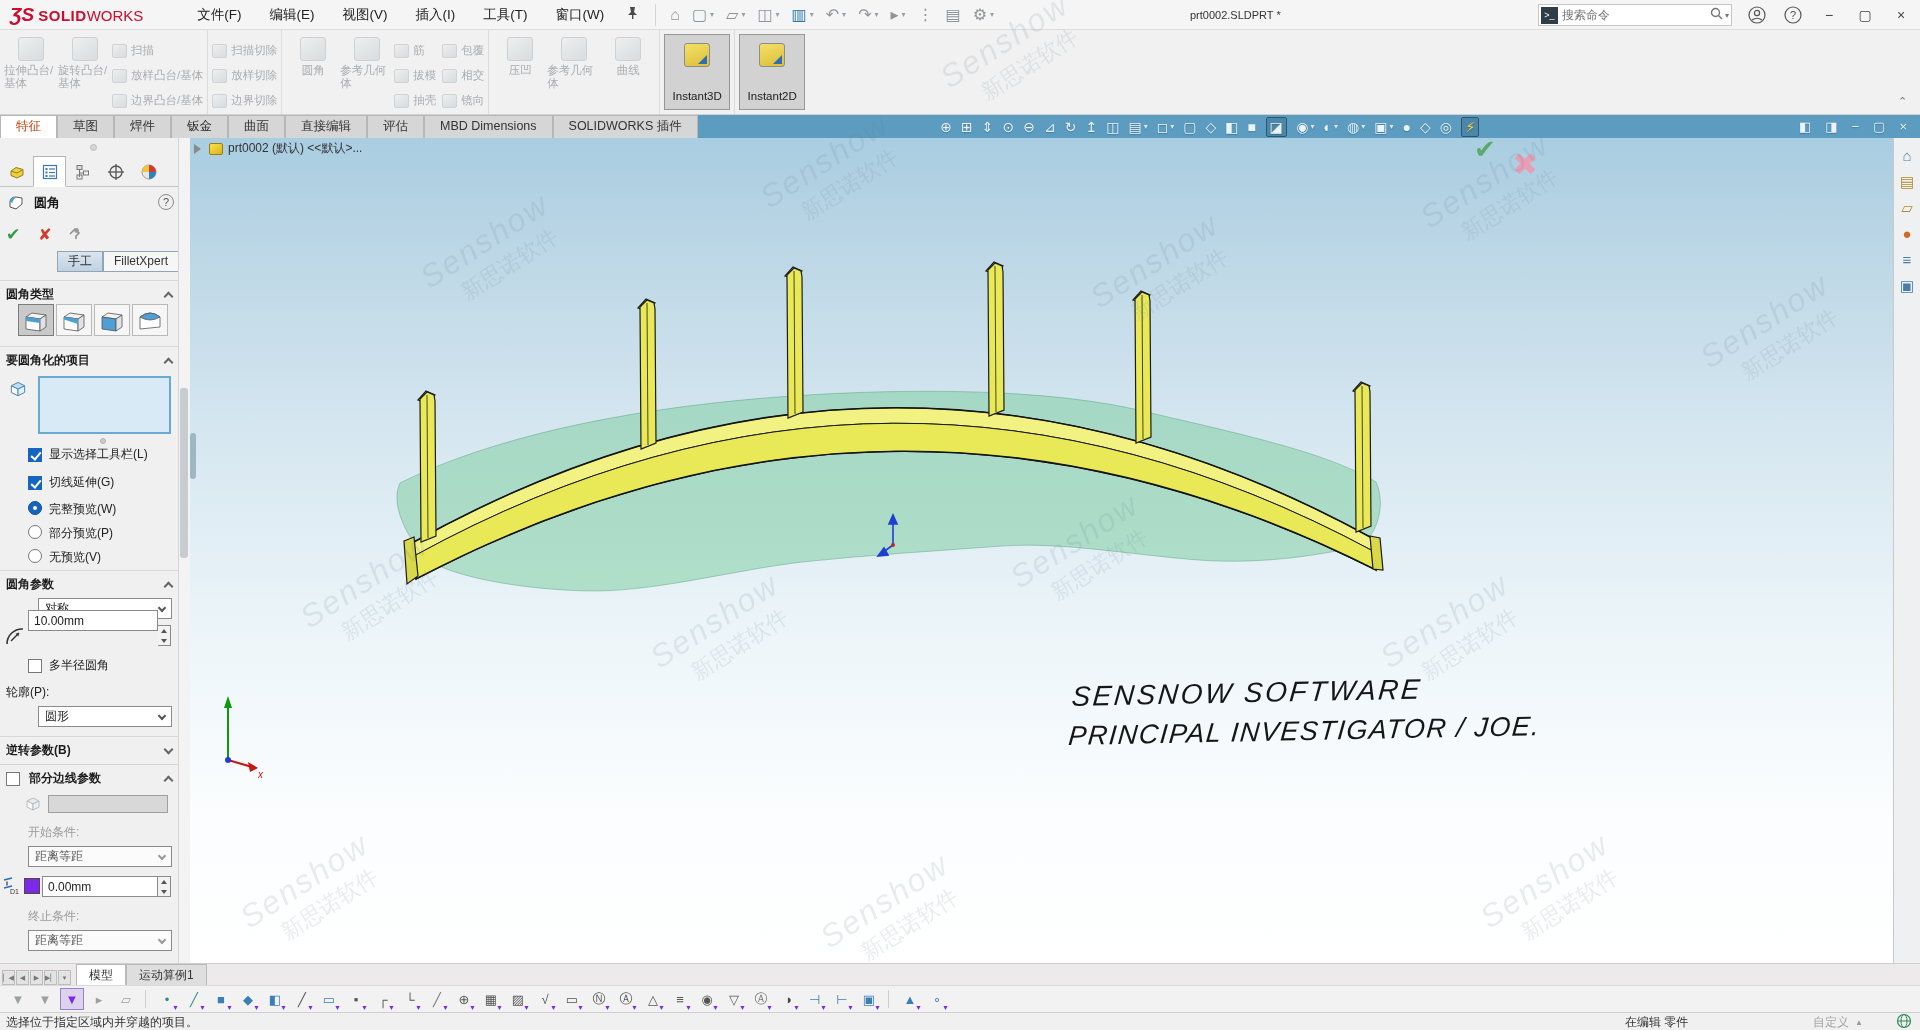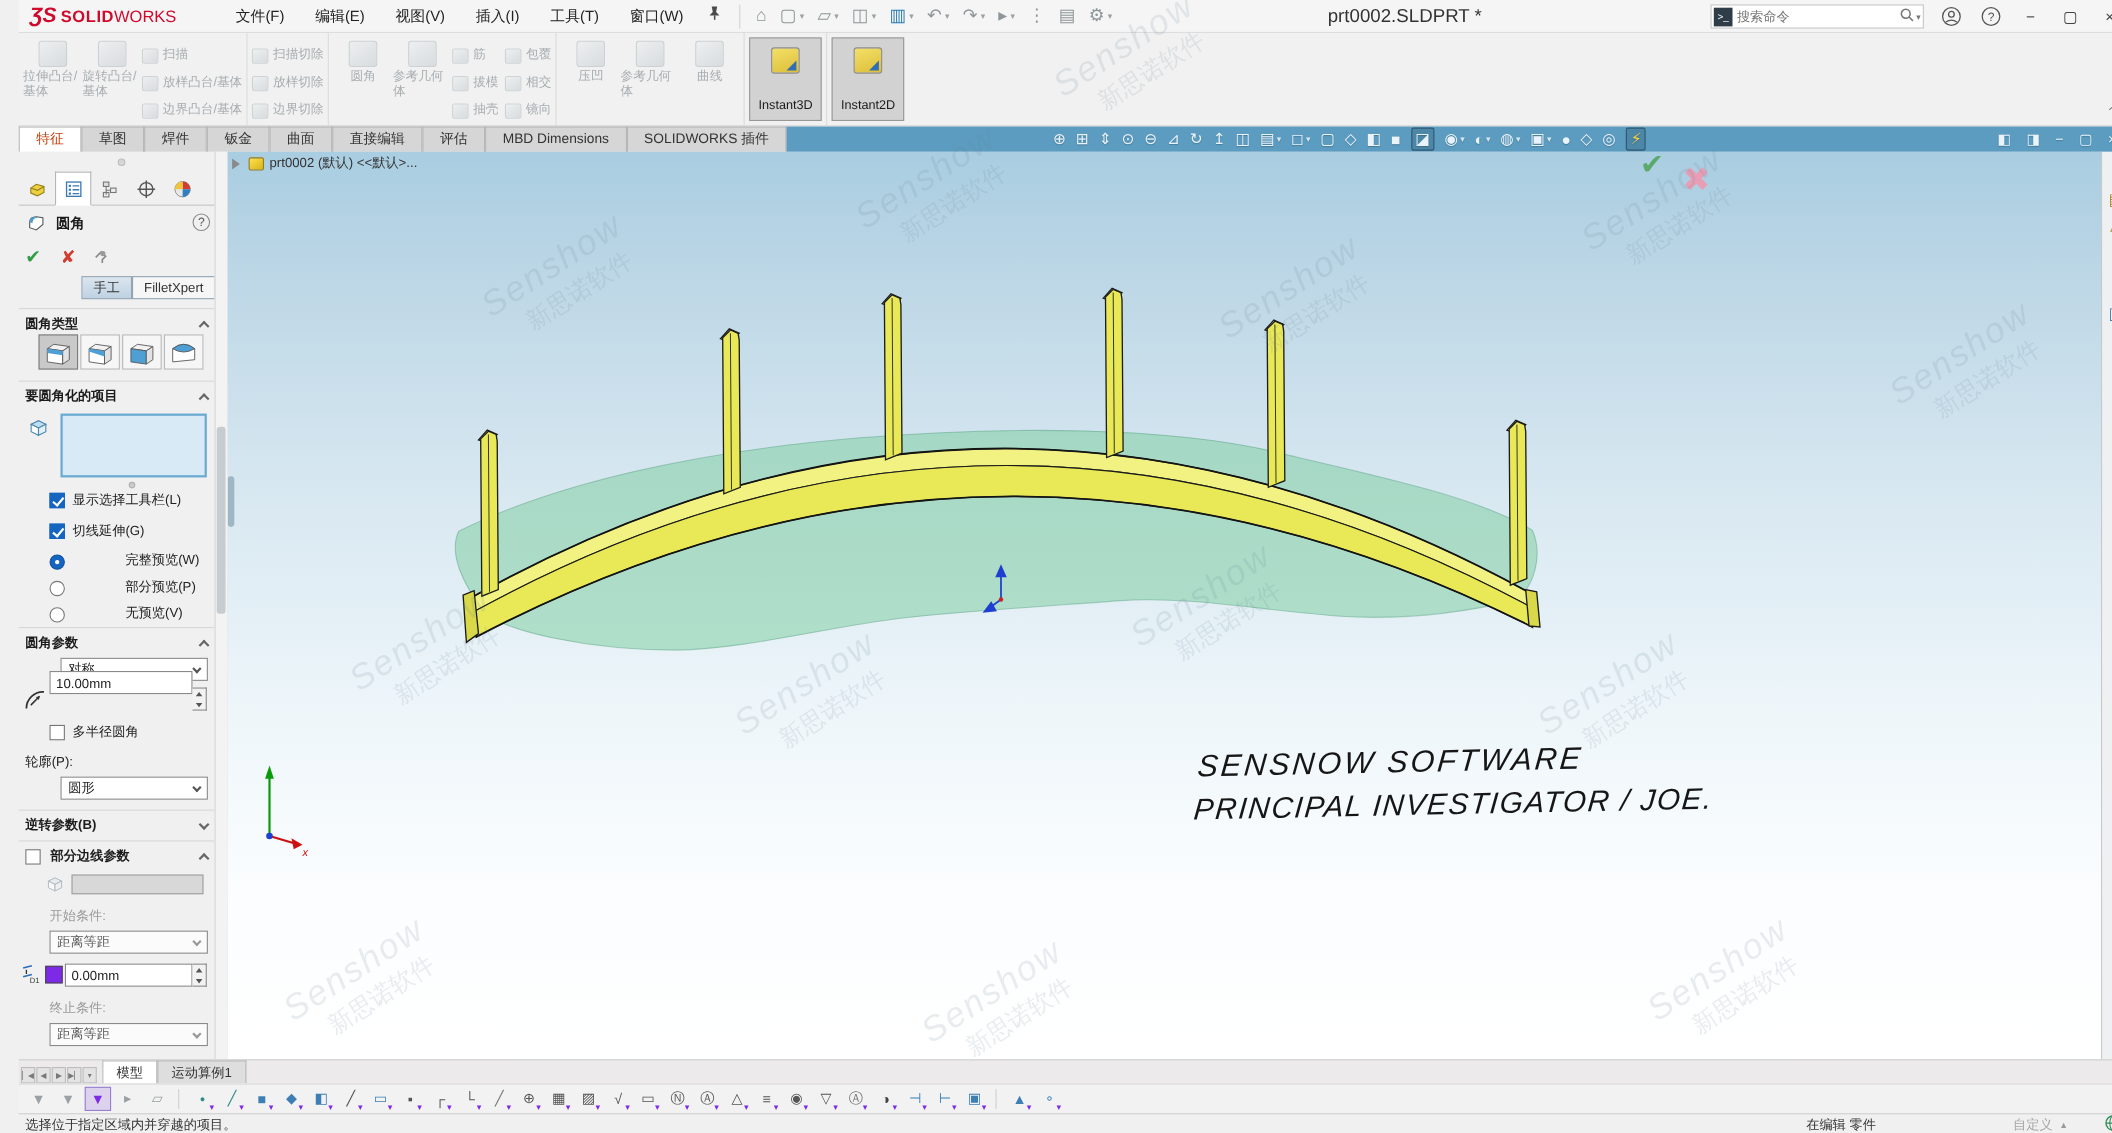--- a/index.html
+++ b/index.html
@@ -1,33 +1,33 @@
 <!DOCTYPE html>
 <html><head>
 <meta charset="utf-8">
 <style>
   *{margin:0;padding:0;box-sizing:border-box;font-family:"Liberation Sans","DejaVu Sans",sans-serif;}
   html,body{width:1920px;height:1030px;overflow:hidden;background:#f0f0f0;}
   .abs{position:absolute;}
-  .app{position:relative;width:1532px;height:1030px;margin-left:17px;}
+  .app{position:relative;width:1532px;height:1030px;}
 
   
   .menubar{left:0;top:0;width:1920px;height:30px;background:#f5f5f5;border-bottom:1px solid #ddd;display:flex;align-items:center;}
   .logo{display:flex;align-items:baseline;margin-left:10px;color:#cf0a2c;white-space:nowrap;}
   .logo .lg1{font-size:19px;font-weight:bold;font-style:italic;margin-right:4px;}
   .logo .lg2{font-size:15px;font-weight:bold;letter-spacing:.5px;}
   .logo .lg3{font-size:15px;font-weight:400;}
   .menus{display:flex;margin-left:40px;}
   .menu-item{font-size:13.5px;color:#222;padding:0 14px;line-height:29px;cursor:default;}
   .pin-btn{margin:0 8px;}
   .qsep{width:1px;height:22px;background:#d5d5d5;margin:0 8px;}
   .quick{display:flex;align-items:center;}
   .qicon{display:flex;align-items:center;color:#8f9699;font-size:16px;margin:0 6px;line-height:28px;}
   .qicon .dd{font-size:8px;color:#9aa0a3;margin-left:3px;}
-  .win-title{left:1190px;top:0;line-height:30px;font-size:17px;color:#333;}
+  .win-title{left:1190px;top:0;line-height:30px;font-size:11px;color:#333;}
   .searchbox{left:1538px;top:4px;width:194px;height:22px;background:#fff;border:1px solid #c6c6c6;display:flex;align-items:center;}
   .search-glyph{width:17px;height:17px;background:#2e3d47;color:#fff;font-size:9px;display:flex;align-items:center;justify-content:center;margin:0 4px 0 2px;}
   .searchbox input{border:none;outline:none;flex:1;font-size:12px;color:#777;background:transparent;min-width:0;}
   .mag{color:#777;font-size:13px;margin-right:2px;}
   .titlebar-btn{top:0;height:30px;line-height:30px;font-size:14px;color:#444;text-align:center;width:30px;}
 
   
   .ribbon{left:0;top:30px;width:1920px;height:85px;background:#f1f1f1;border-bottom:1px solid #d0d0d0;display:flex;align-items:stretch;}
   .rgroup{display:flex;align-items:flex-start;padding:4px 4px 0 4px;border-right:1px solid #dcdcdc;}
   .rbig{width:54px;display:flex;flex-direction:column;align-items:center;padding-top:3px;}
@@ -78,21 +78,21 @@
   .chev.up{transform:rotate(135deg);margin-top:4px;}
   .chev.down{transform:rotate(-45deg);margin-top:-2px;}
   .ftypes{left:18px;top:166px;display:flex;}
   .ftype{width:36px;height:32px;border:1px solid #b9b9b9;background:#f6f6f6;margin-right:2px;display:flex;align-items:center;justify-content:center;}
   .ftype.selected{background:#c9c9c9;border-color:#7d7d7d;}
   .selbox{left:38px;top:238px;width:133px;height:58px;background:#d9eaf7;border:2px solid #6aa9d0;}
   .cbrow{display:flex;align-items:center;left:28px;}
   .cb{width:14px;height:14px;border:1px solid #777;background:#fff;margin-right:7px;position:relative;flex:none;}
   .cb.checked{background:#1565c0;border-color:#1565c0;}
   .cb.checked:after{content:"";position:absolute;left:4px;top:1px;width:4px;height:8px;border-right:2px solid #fff;border-bottom:2px solid #fff;transform:rotate(40deg);}
-  .rdrow{display:flex;align-items:flex-end;left:28px;gap:48px;}
+  .rdrow{display:flex;align-items:flex-start;left:28px;}
   .rd{width:14px;height:14px;border-radius:50%;border:1px solid #777;background:#fff;margin-right:7px;position:relative;flex:none;}
   .rd.sel{background:#1565c0;border-color:#0f4f9e;}
   .rd.sel:after{content:"";position:absolute;left:4px;top:4px;width:4px;height:4px;border-radius:50%;background:#fff;}
   .ddbox{height:21px;background:#fff;border:1px solid #8a8a8a;display:flex;align-items:center;padding:0 6px;color:#222;}
   .ddbox .chev{width:6px;height:6px;border-color:#555;}
   .numf{height:21px;background:#fff;border:1px solid #8a8a8a;display:flex;align-items:center;padding:0 5px;color:#222;}
   .spin{width:13px;height:21px;border:1px solid #8a8a8a;border-left:none;background:#f2f2f2;display:flex;flex-direction:column;}
   .spin i{flex:1;display:block;position:relative;}
   .spin i:after{content:"";position:absolute;left:3px;top:3px;border-left:3px solid transparent;border-right:3px solid transparent;}
   .spin .up:after{border-bottom:4px solid #555;}

